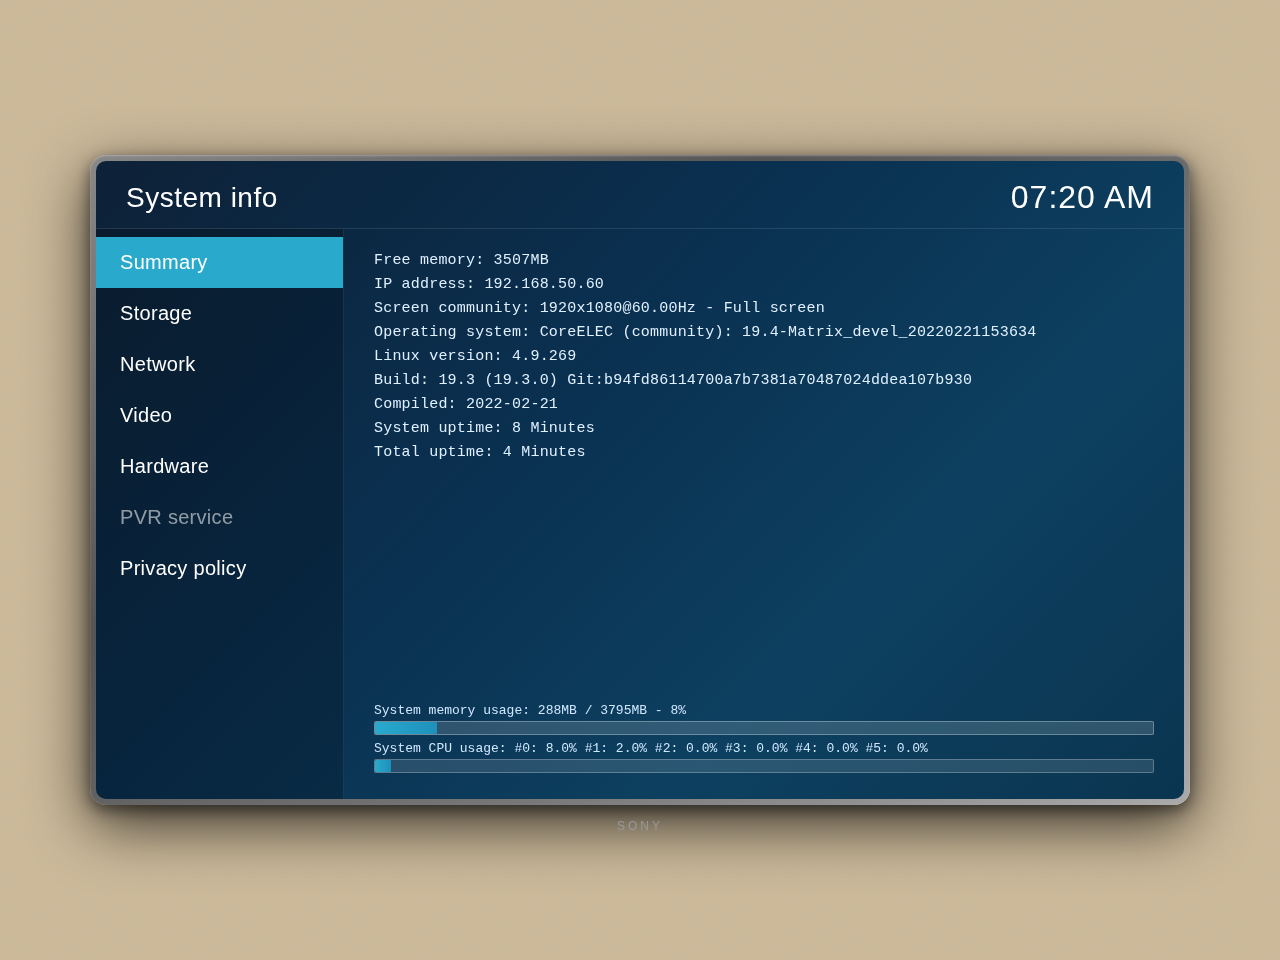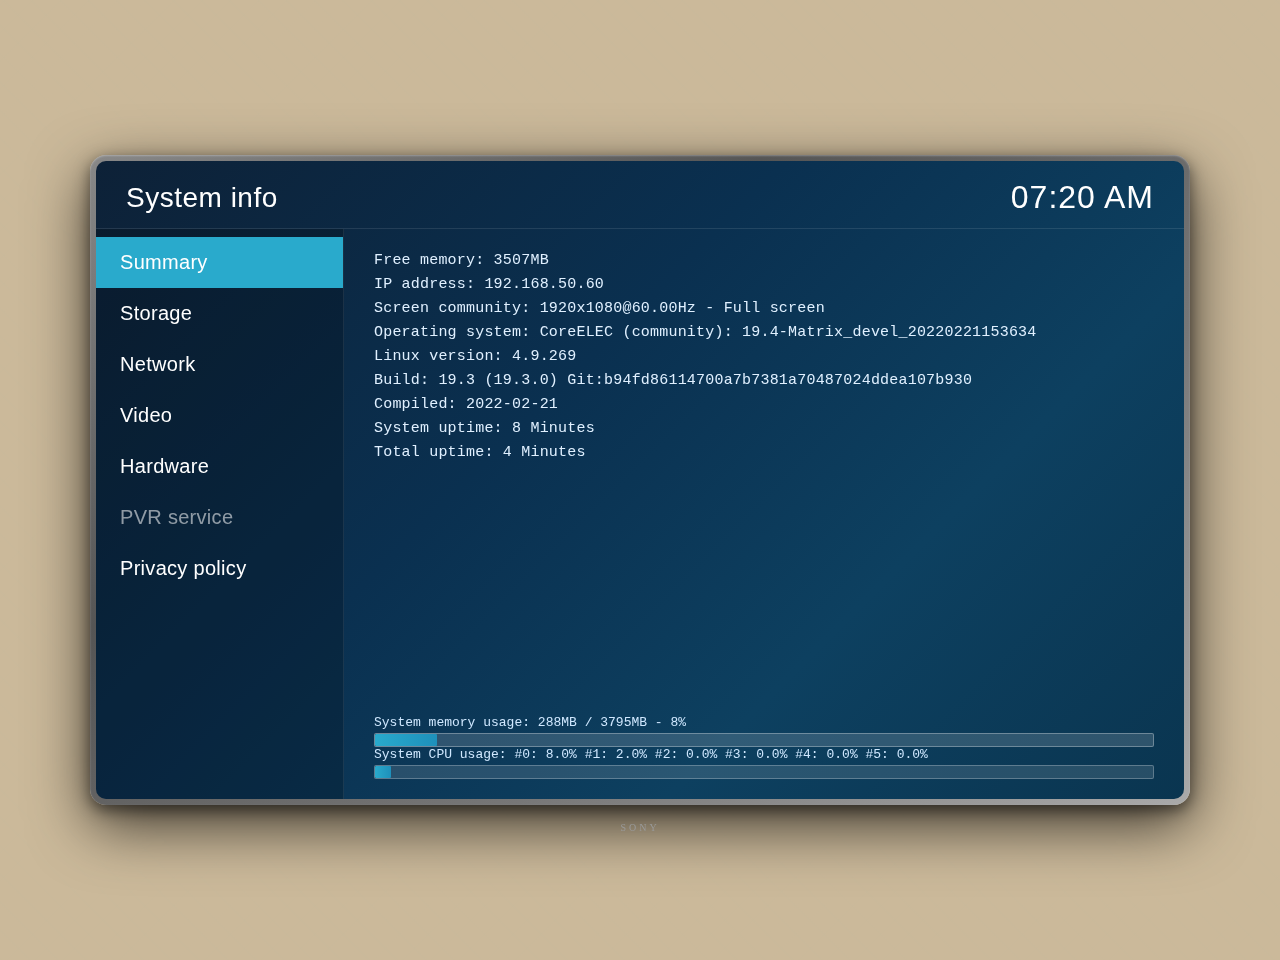--- a/index.html
+++ b/index.html
@@ -55,24 +55,23 @@
       flex-direction: column;
       position: relative;
     }
 
     .tv-brand {
       position: absolute;
       bottom: -28px;
       left: 50%;
       transform: translateX(-50%);
       color: #999;
-      font-size: 10px;
+      font-size: 12px;
       letter-spacing: 3px;
       font-weight: 300;
-      font-family: Liberation Serif, serif;
     }
 
     
     .screen-content {
       width: 100%;
       height: 100%;
       background: linear-gradient(135deg, #0d2137 0%, #0a3050 40%, #0d4060 70%, #0a3550 100%);
       display: flex;
       flex-direction: column;
       padding: 0;
@@ -160,20 +159,21 @@
       letter-spacing: 0.2px;
     }
 
     
     .stats-section {
       margin-top: auto;
       padding-top: 10px;
     }
 
     .stat-row {
+      margin-bottom: 6px;
     }
 
     .stat-label {
       color: #d0e8ff;
       font-size: 13px;
       font-family: 'Courier New', Courier, monospace;
       margin-bottom: 3px;
     }
 
     .progress-bar-container {

